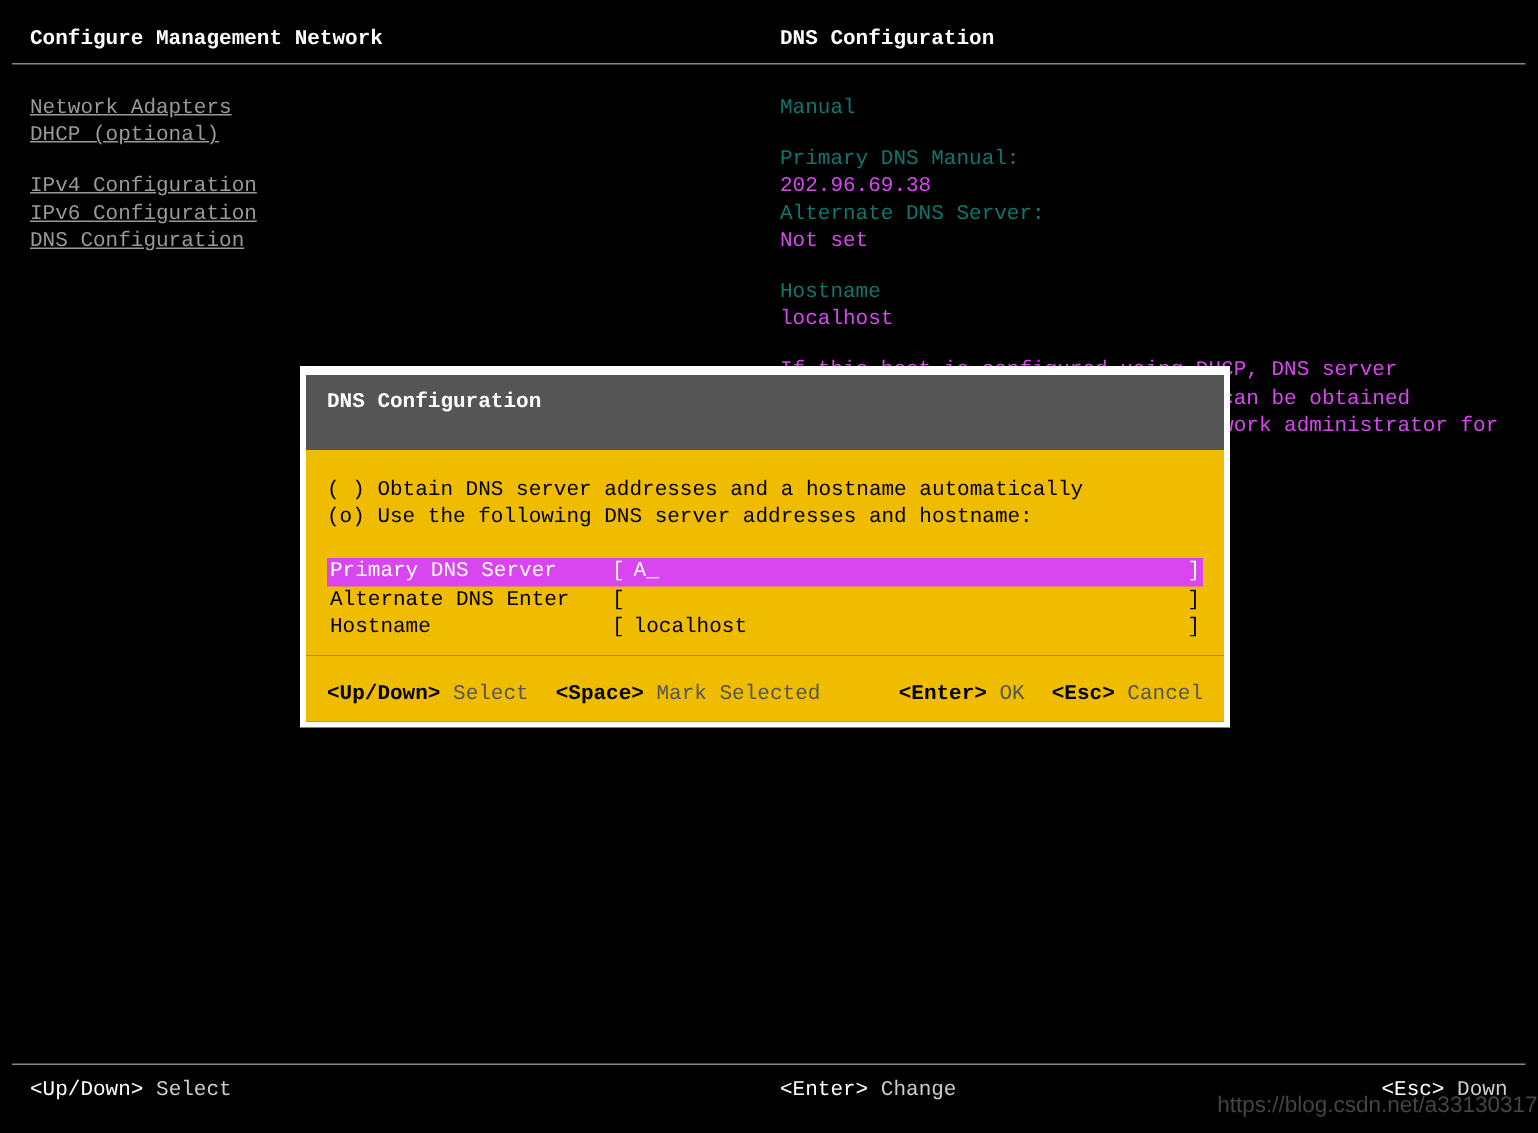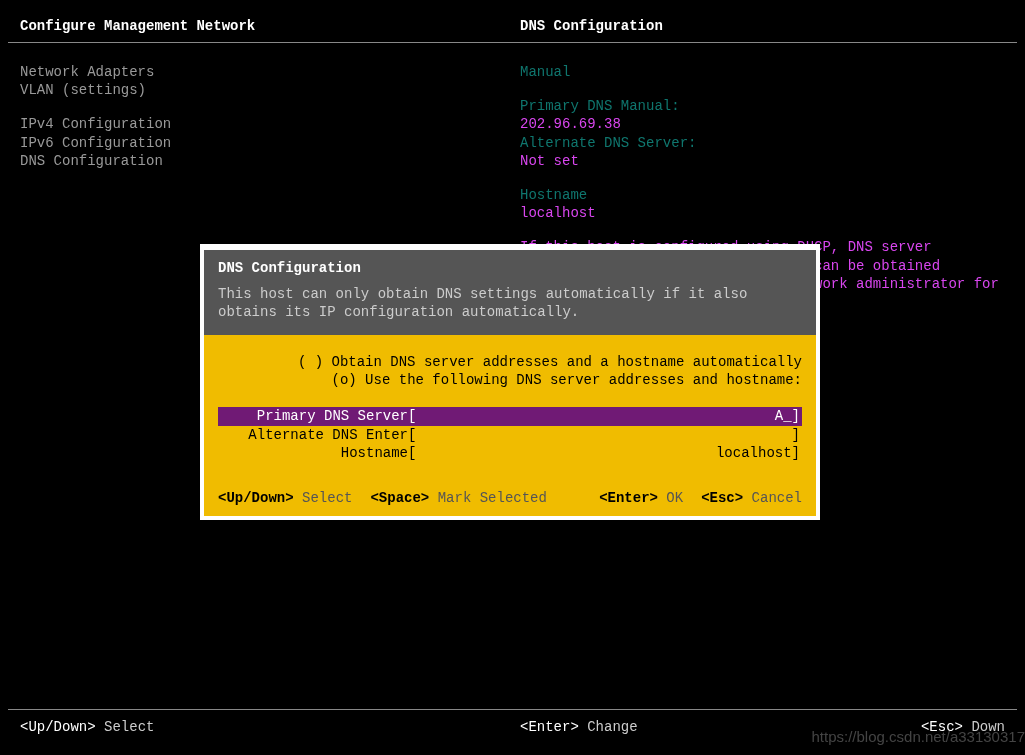--- a/index.html
+++ b/index.html
@@ -25,21 +25,21 @@
       border: none;
       border-top: 1px solid #888;
       margin: 0 8px;
     }
     .content-row {
       display: flex;
       padding: 20px;
     }
     .left-col { width: 500px; }
     .right-col { flex: 1; }
-    .menu-group { margin-bottom: 16px; }
+    .menu-group { margin-bottom: 16px; text-decoration: underline; }
     .menu-item { color: #999; line-height: 1.3; }
     .info-block { margin-bottom: 16px; line-height: 1.3; }
     .info-label { color: #0f766e; }
     .info-text { color: #d946ef; }
 
     .dialog {
       position: absolute;
       left: 200px;
       top: 244px;
       width: 620px;
@@ -51,30 +51,29 @@
       background: #555;
       padding: 10px 14px 14px 14px;
       color: #ccc;
     }
     .dialog-title { color: #fff; font-weight: bold; margin-bottom: 10px; }
     .dialog-desc { line-height: 1.25; }
     .dialog-body {
       background: #f0bc00;
       color: #000;
       padding: 18px 14px 10px 14px;
-      text-align: right;
     }
     .radio-line { line-height: 1.3; }
     .fields { margin-top: 18px; }
     .field-row {
       display: flex;
       line-height: 1.3;
     }
     .field-row.selected {
-      background: #701a75;
+      background: #d946ef;
       color: #fff;
     }
     .field-label { width: 190px; padding-left: 2px; }
     .bracket-open { }
     .field-value { flex: 1; padding-left: 6px; }
     .bracket-close { padding-right: 2px; }
     .cursor {
       display: inline-block;
       animation: blink 1s step-end infinite;
     }
@@ -125,21 +124,21 @@
 <div class="header-row">
   <div class="header-left">Configure Management Network</div>
   <div class="header-right">DNS Configuration</div>
 </div>
 <hr class="hr">
 
 <div class="content-row">
   <div class="left-col">
     <div class="menu-group">
       <div class="menu-item">Network Adapters</div>
-      <div class="menu-item">VLAN (settings)</div>
+      <div class="menu-item">DHCP (optional)</div>
     </div>
     <div class="menu-group">
       <div class="menu-item">IPv4 Configuration</div>
       <div class="menu-item">IPv6 Configuration</div>
       <div class="menu-item">DNS Configuration</div>
     </div>
   </div>
   <div class="right-col">
     <div class="info-block">
       <div class="info-label">Manual</div>
@@ -156,21 +155,20 @@
     </div>
     <div class="info-block">
       <div class="info-text">If this host is configured using DHCP, DNS server addresses and other DNS parameters can be obtained automatically. If not, ask your network administrator for the appropriate settings.</div>
     </div>
   </div>
 </div>
 
 <div class="dialog">
   <div class="dialog-header">
     <div class="dialog-title">DNS Configuration</div>
-    <div class="dialog-desc">This host can only obtain DNS settings automatically if it also obtains its IP configuration automatically.</div>
   </div>
   <div class="dialog-body">
     <div class="radio-line">( ) Obtain DNS server addresses and a hostname automatically</div>
     <div class="radio-line">(o) Use the following DNS server addresses and hostname:</div>
     <div class="fields">
       <div class="field-row selected">
         <span class="field-label">Primary DNS Server</span>
         <span class="bracket-open">[</span>
         <span class="field-value"><span>A</span><span class="cursor">_</span></span>
         <span class="bracket-close">]</span>

